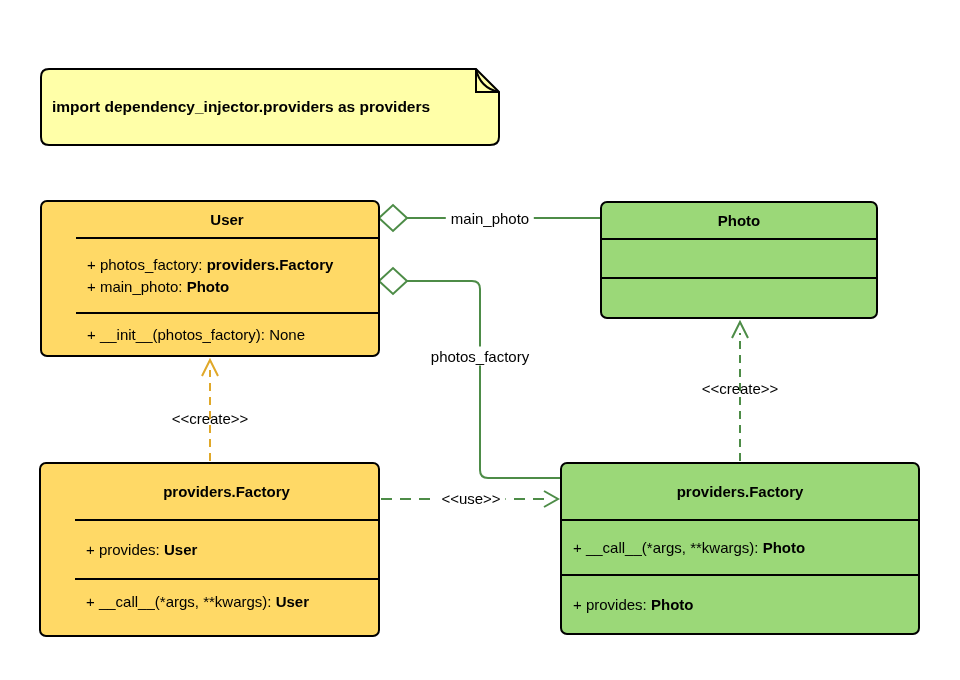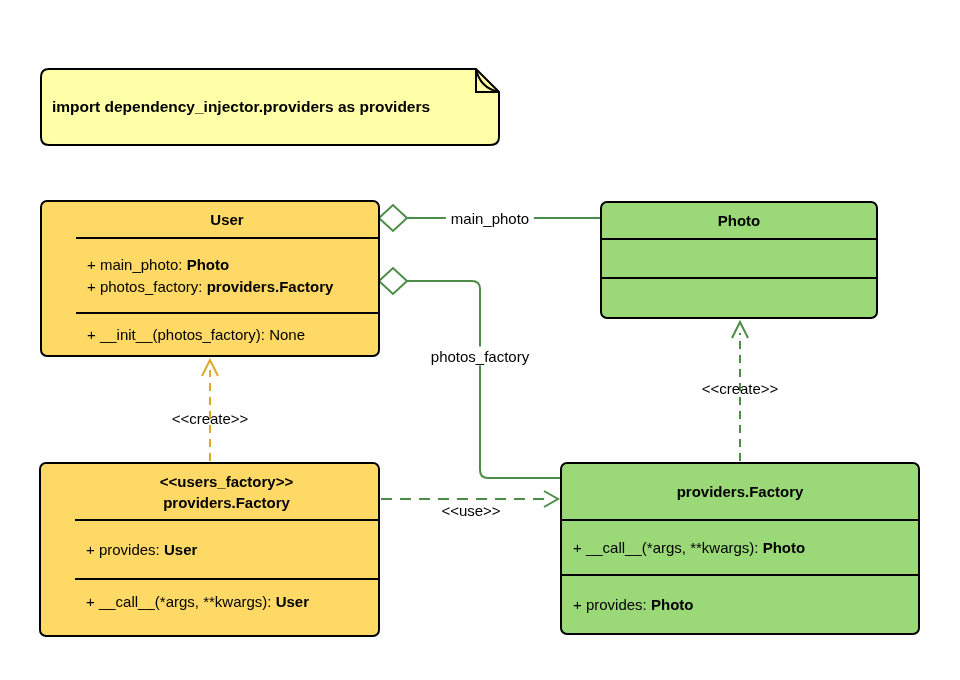--- a/index.html
+++ b/index.html
@@ -108,42 +108,41 @@
       <path d="M9 1 H436 L459 24 V69 Q459 77 450 77 H9 Q1 77 1 69 V9 Q1 1 9 1 Z" style="fill:var(--note-fill);stroke:#000;stroke-width:2"></path>
       <path d="M436 1 Q440 20 459 24 L436 24 Z" style="fill:var(--note-fill);stroke:#000;stroke-width:2"></path>
     </svg>
     <div class="note-text">import dependency_injector.providers as providers</div>
   </div>
 
   <div class="uml-box yellow" style="left:40px; top:200px; width:340px; height:157px;">
     <div class="compartment title" style="height:35px">User</div>
     <div class="compartment" style="height:75px">
       <div class="member-line">
-        <span>+ main_photo: </span><span class="type-bold">Photo</span>
+        <span>+ photos_factory: </span><span class="type-bold">providers.Factory</span>
       </div>
       <div class="member-line">
-        <span>+ photos_factory: </span><span class="type-bold">providers.Factory</span>
+        <span>+ main_photo: </span><span class="type-bold">Photo</span>
       </div>
     </div>
     <div class="compartment" style="height:43px">
       <div class="member-line">
         <span>+ __init__(photos_factory): None</span><span class="type-bold"></span>
       </div>
     </div>
   </div>
 
   <div class="uml-box green" style="left:600px; top:201px; width:278px; height:118px;">
     <div class="compartment title" style="height:35px">Photo</div>
     <div class="compartment" style="height:39px"></div>
     <div class="compartment" style="height:40px"></div>
   </div>
 
   <div class="uml-box yellow" style="left:39px; top:462px; width:341px; height:175px;">
     <div class="compartment title" style="height:55px">
-      <div>&lt;&lt;users_factory&gt;&gt;</div>
       <div>providers.Factory</div>
     </div>
     <div class="compartment" style="height:59px">
       <div class="member-line">
         <span>+ provides: </span><span class="type-bold">User</span>
       </div>
     </div>
     <div class="compartment" style="height:46px">
       <div class="member-line">
         <span>+ __call__(*args, **kwargs): </span><span class="type-bold">User</span>
@@ -162,17 +161,17 @@
     </div>
     <div class="compartment" style="height:59px">
       <div class="member-line">
         <span>+ provides: </span><span class="type-bold">Photo</span>
       </div>
     </div>
   </div>
 
   <div class="edge-label" style="left:490px; top:218px;">main_photo</div>
   <div class="edge-label" style="left:480px; top:356px;">photos_factory</div>
-  <div class="edge-label" style="left:471px; top:498px;margin-top:12px;">&lt;&lt;use&gt;&gt;</div>
+  <div class="edge-label" style="left:471px; top:498px;">&lt;&lt;use&gt;&gt;</div>
   <div class="edge-label" style="left:210px; top:418px; background:transparent;">&lt;&lt;create&gt;&gt;</div>
   <div class="edge-label" style="left:740px; top:388px; background:transparent;">&lt;&lt;create&gt;&gt;</div>
 
 </div>
 
 </body></html>

